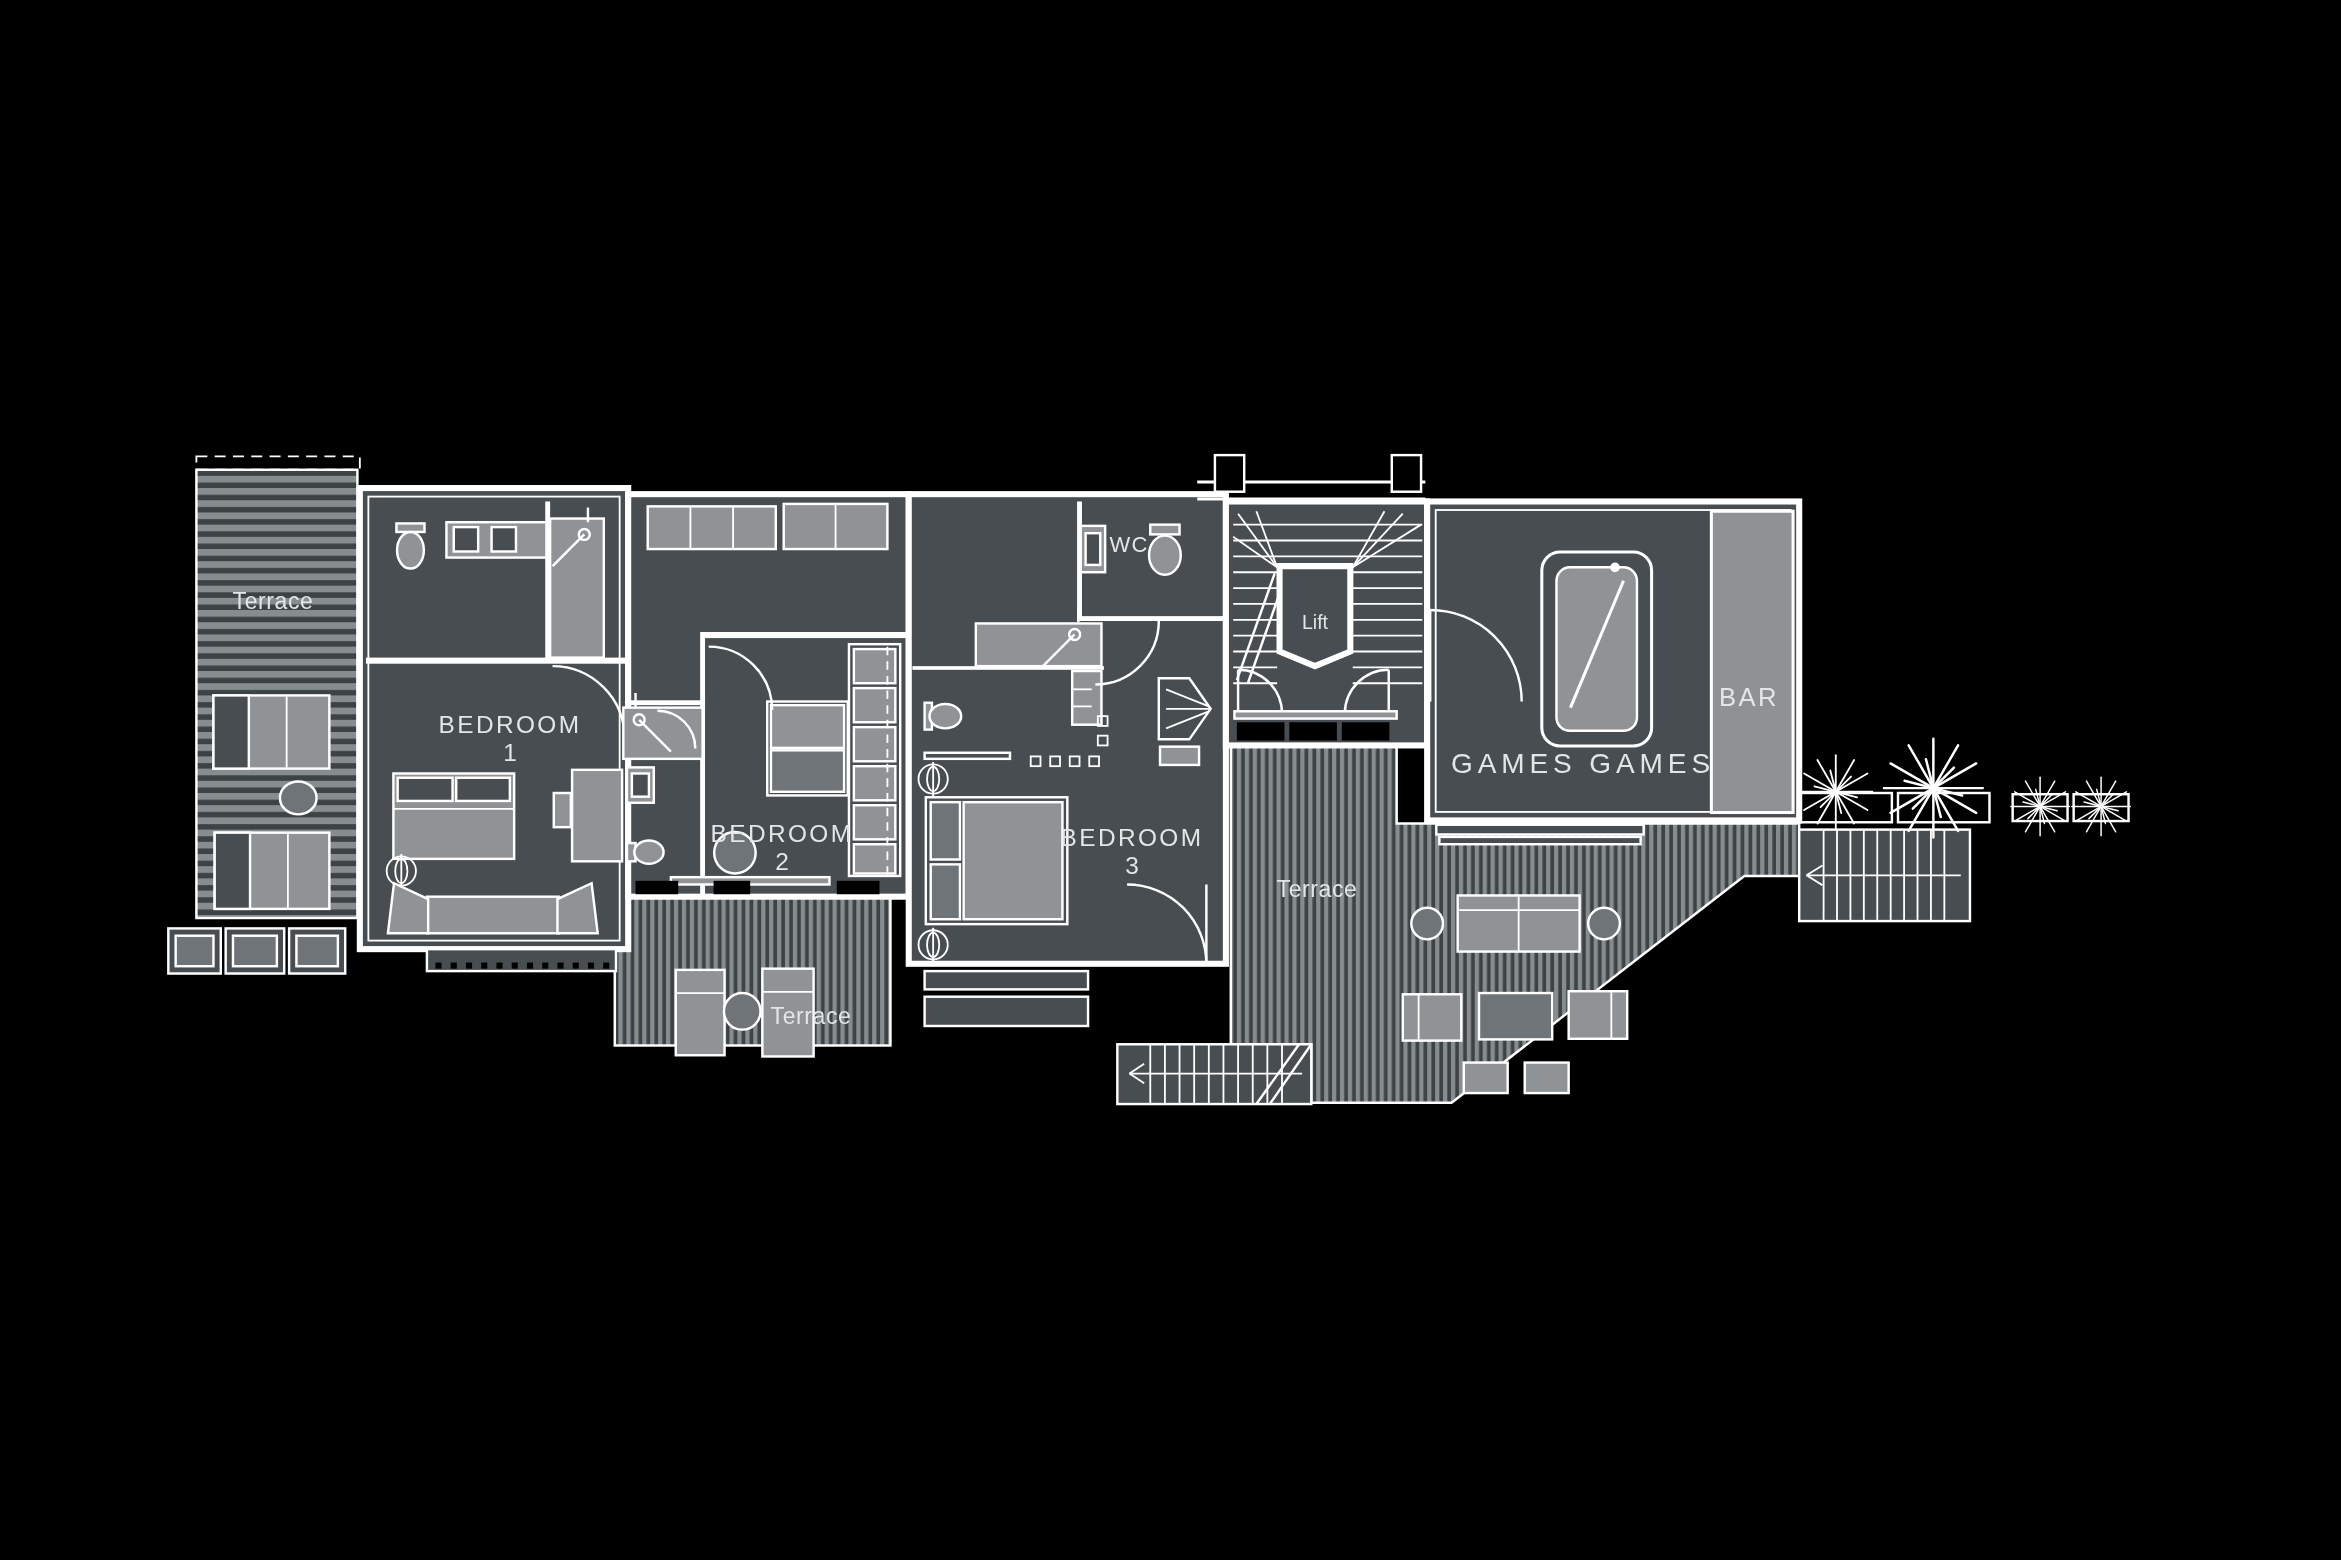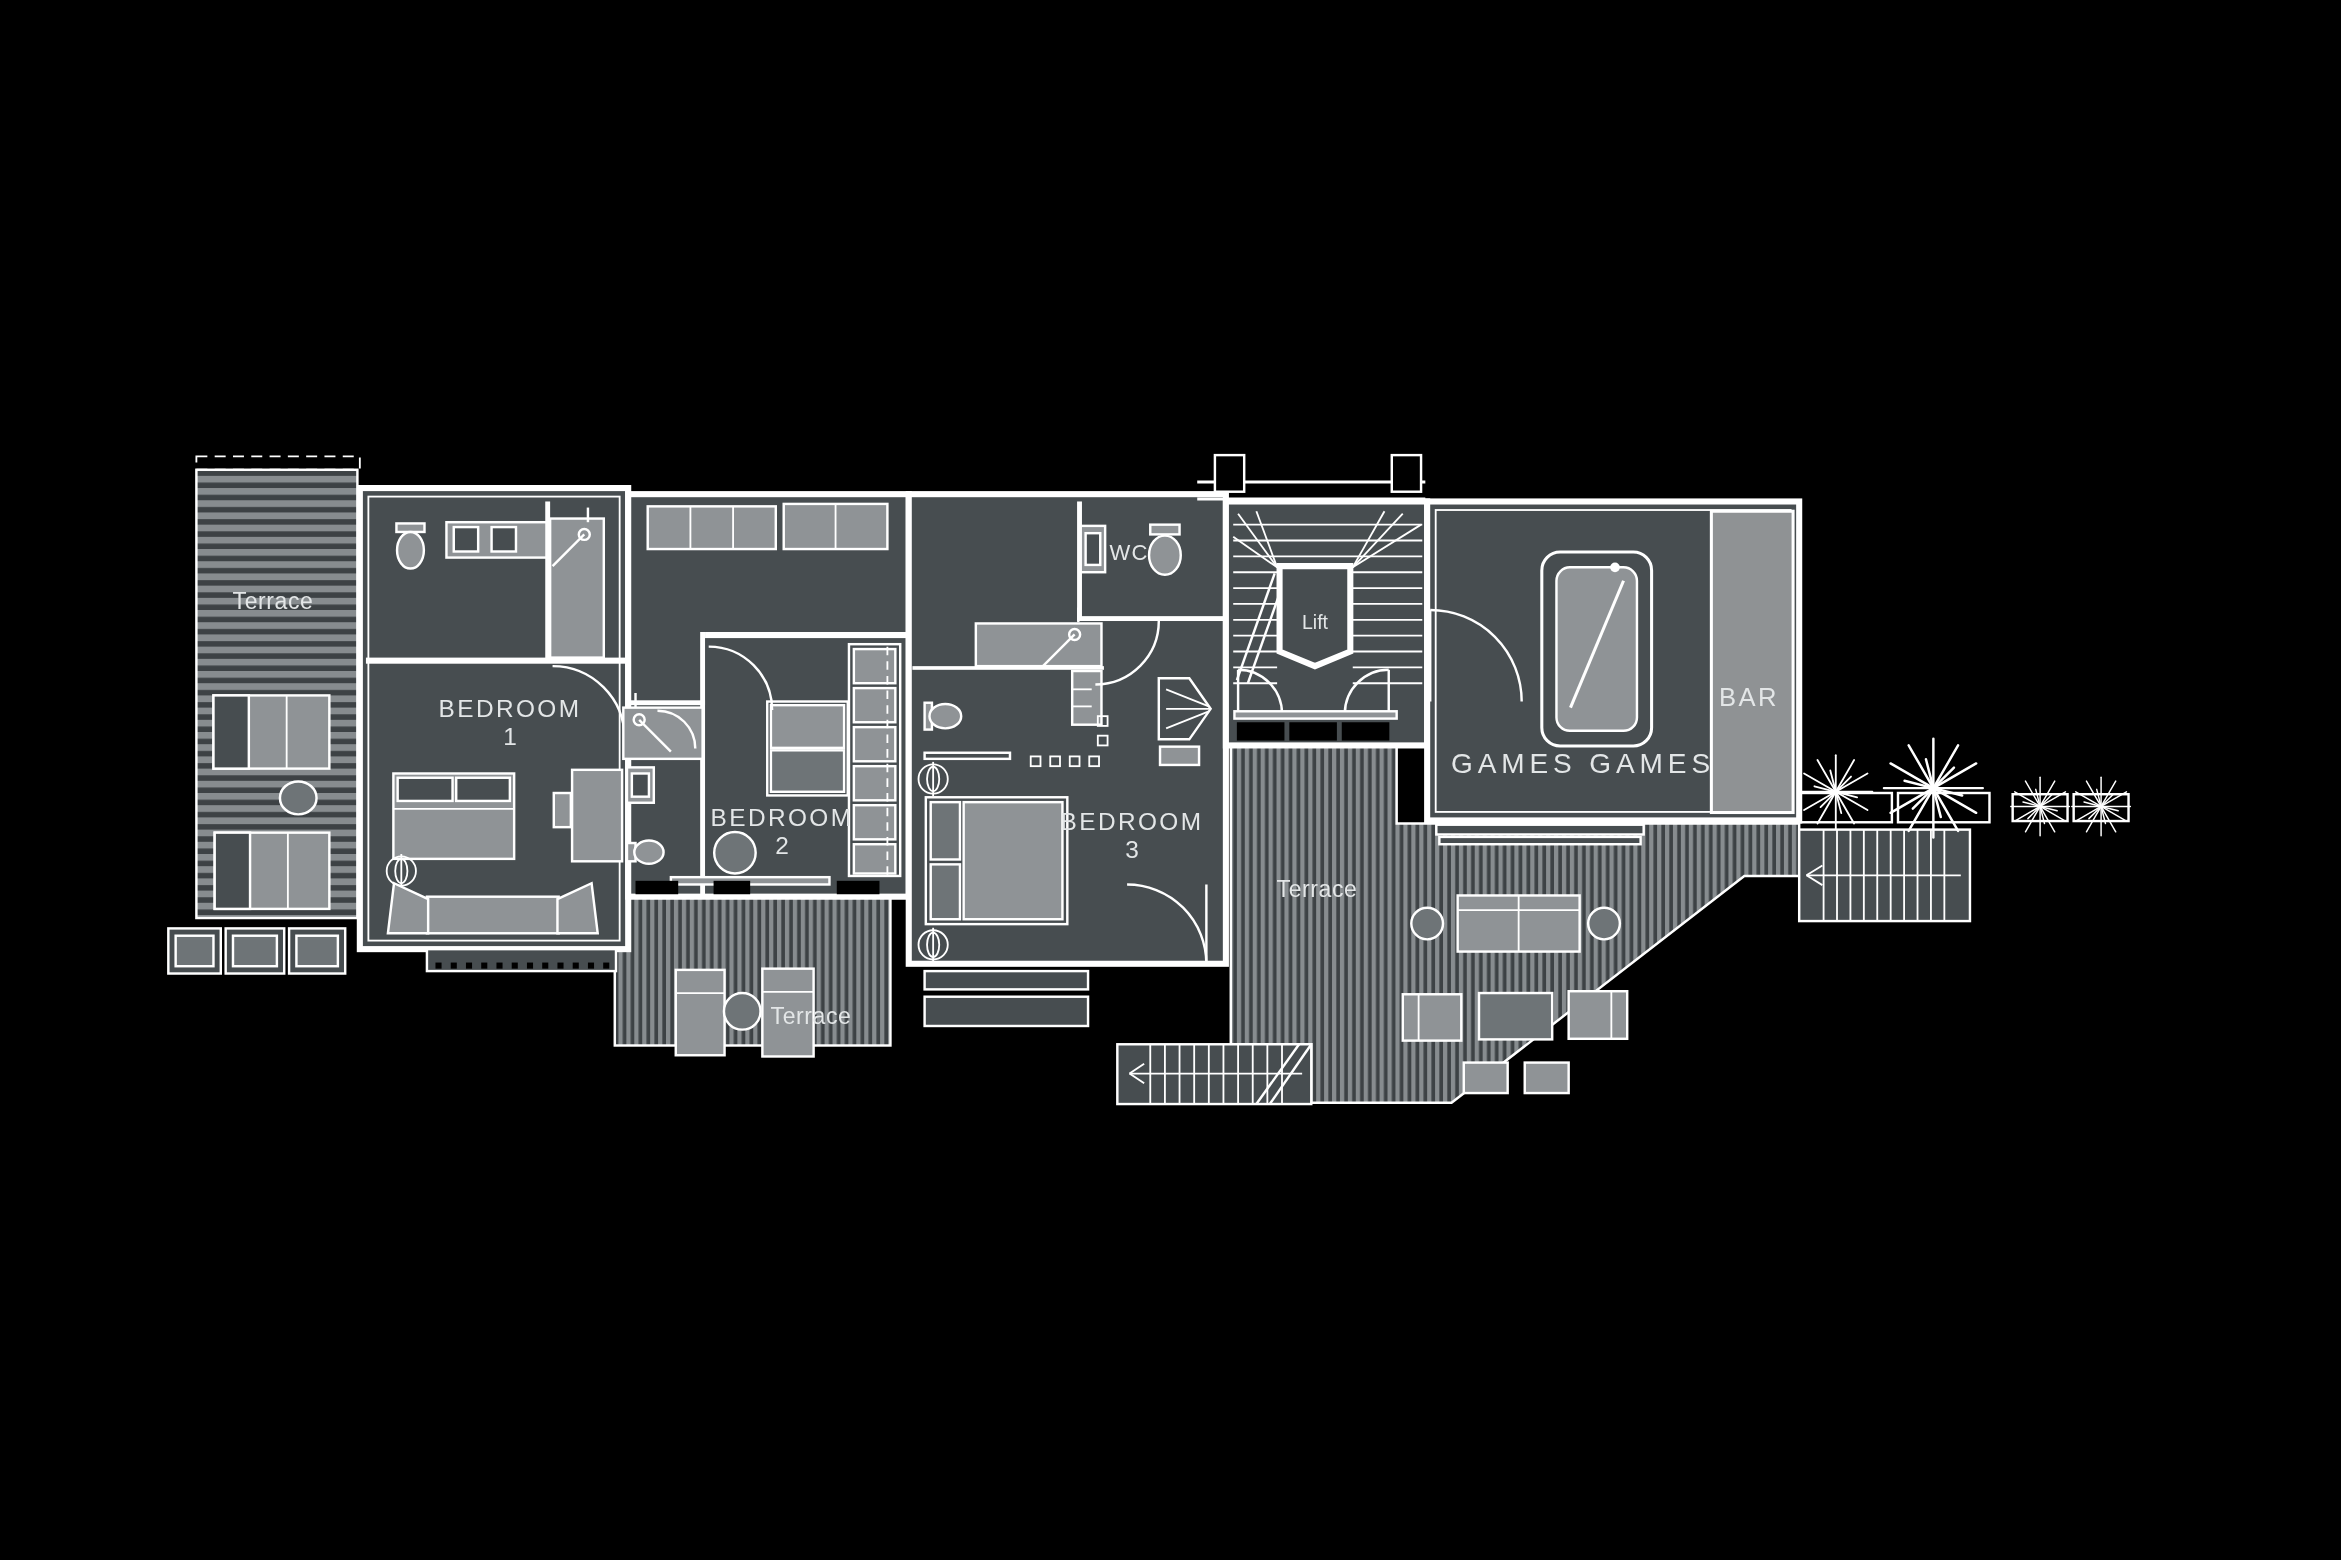--- a/index.html
+++ b/index.html
@@ -17,24 +17,24 @@
   .ln3{fill:none;stroke:var(--wall);stroke-width:3;}
   .ln5{fill:none;stroke:var(--wall);stroke-width:5;}
   .deckh{fill:url(#deckH);stroke:var(--wall);stroke-width:4;}
   .deckv{fill:url(#deckV);stroke:var(--wall);stroke-width:4;}
   .barf{fill:var(--bar);stroke:var(--wall);stroke-width:5;}
   .blackp{fill:#000;stroke:var(--wall);stroke-width:4;}
   .dash{fill:none;stroke:var(--wall);stroke-width:3;stroke-dasharray:18 12;}
   
   .lbl{position:absolute;transform:translate(-50%,-50%);color:var(--label);white-space:nowrap;
        text-align:center;line-height:1.15;}
-  .lbl-room{font-size:24.4px;letter-spacing:2.4px;}
+  .lbl-room{font-size:24.4px;letter-spacing:2.4px;margin-top:16px;}
   .lbl-room .num{display:block;font-size:24.4px;letter-spacing:0;}
   .lbl-terrace{font-size:23px;letter-spacing:0.6px;}
-  .lbl-wc{font-size:22px;letter-spacing:1.2px;margin-top:8px;}
+  .lbl-wc{font-size:22px;letter-spacing:1.2px;}
   .lbl-lift{font-size:19.5px;}
   .lbl-games{font-size:28px;letter-spacing:4.9px;}
   .lbl-bar{font-size:25.6px;letter-spacing:2.4px;}
 </style>
 </head>
 <body>
 
 <div class="stage">
 
 <svg class="plan-svg" width="2342" height="1561" viewBox="0 0 3840 2559">

